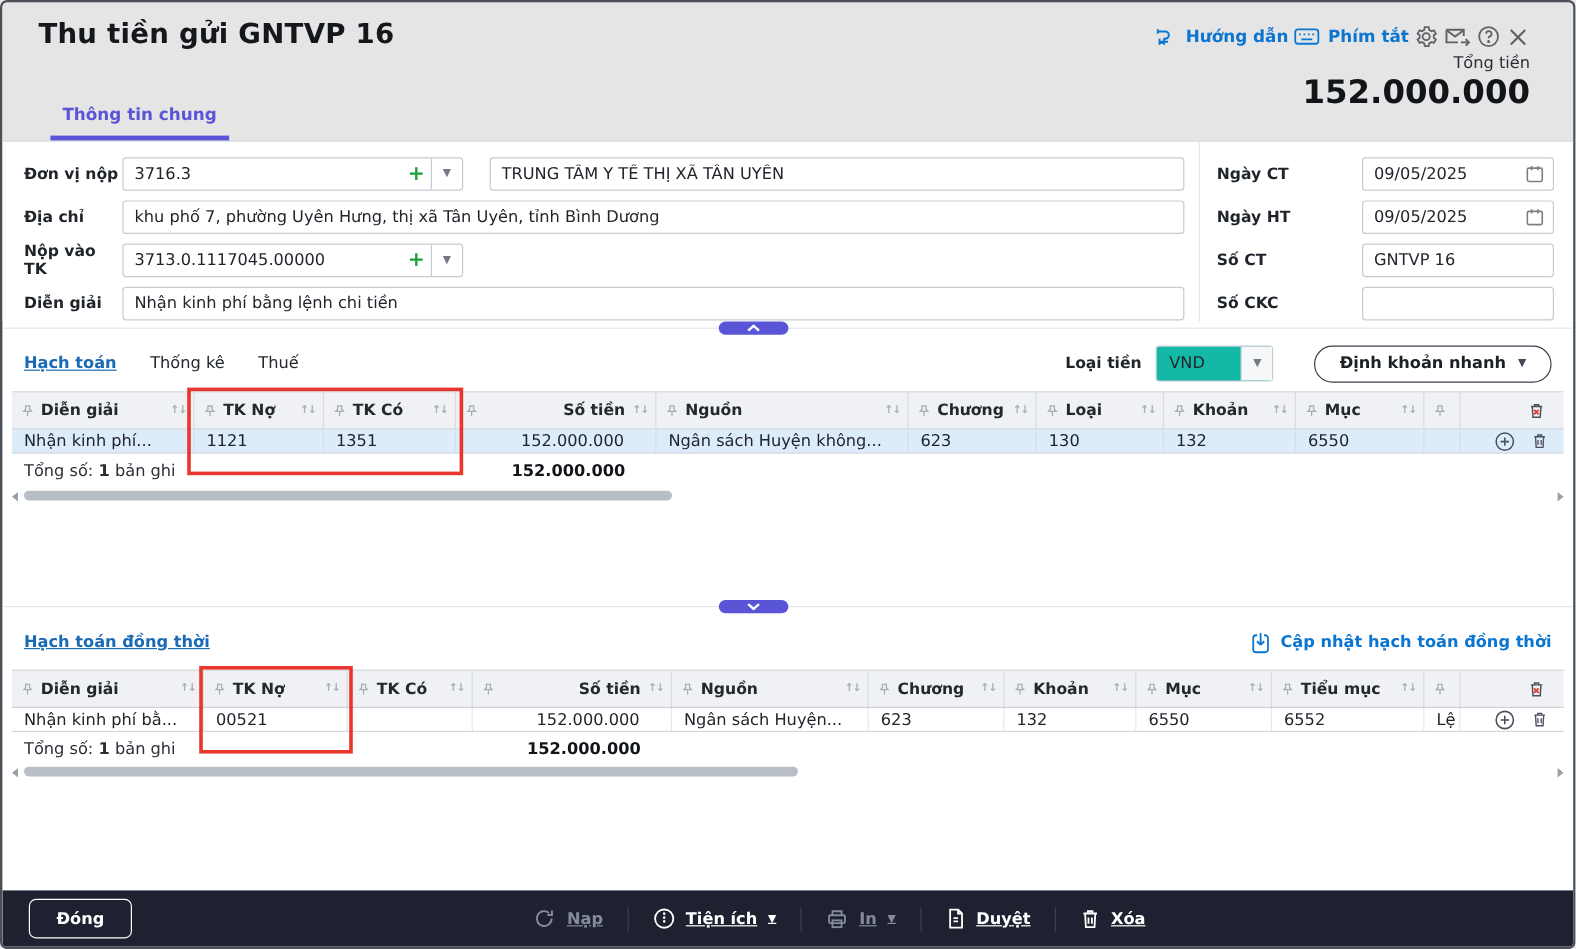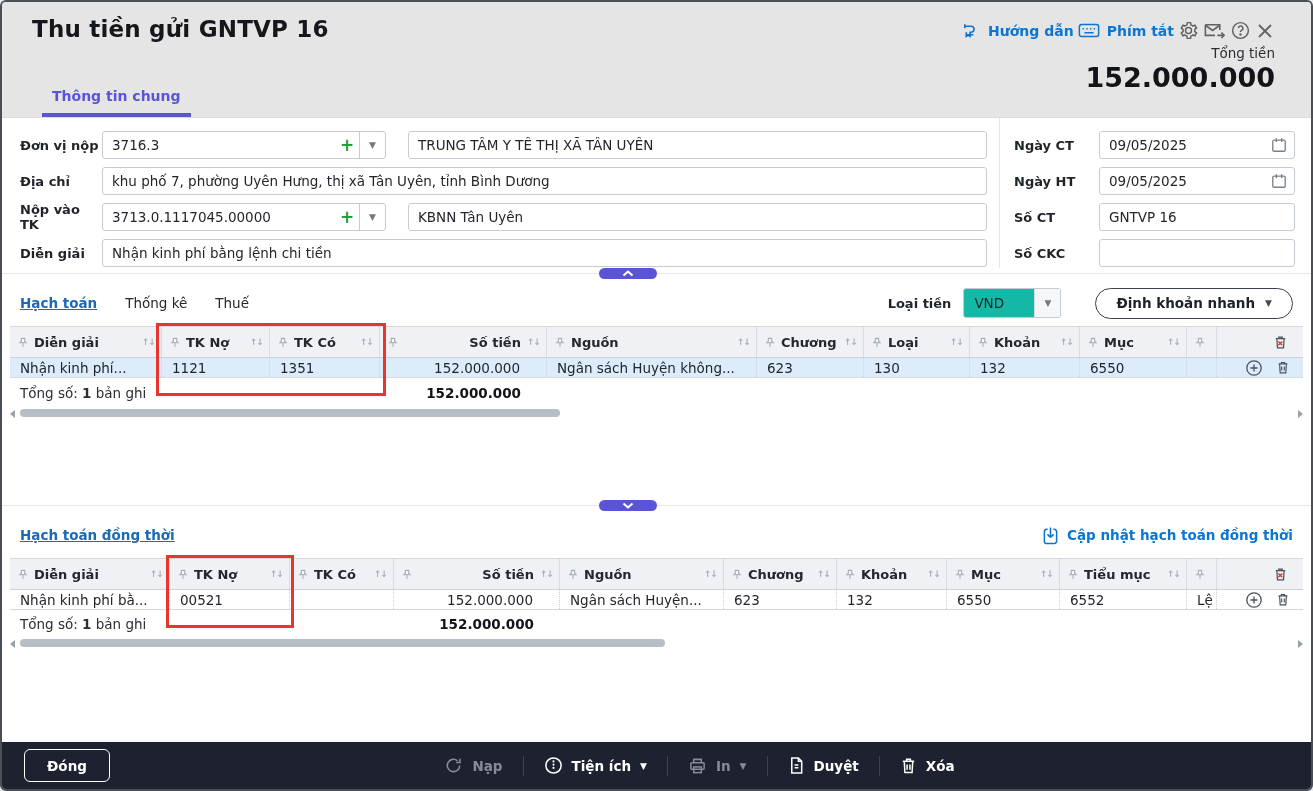--- a/index.html
+++ b/index.html
@@ -27,21 +27,21 @@
   .frow { display:flex; align-items:center; height:28px; margin-bottom:8px; }
   .flabel { width:82px; font-size:13px; font-weight:bold; color:#1f242b; flex:none; }
   .flabel-r { width:84px; font-size:13px; font-weight:bold; color:#1f242b; flex:none; }
   input.txt { height:28px; border:1px solid #c6ccd4; border-radius:3px; padding:0 9px; font-size:13.5px; color:#22262c; font-family:inherit; background:#fff; width:100%; }
   .combo { display:flex; width:284px; height:28px; border:1px solid #c6ccd4; border-radius:3px; background:#fff; flex:none; }
   .combo .cval { flex:1; padding:0 6px 0 9px; font-size:13.5px; line-height:26px; color:#22262c; overflow:hidden; white-space:nowrap; }
   .combo .cplus { width:24px; display:flex; align-items:center; justify-content:center; color:#21a038; font-size:17px; font-weight:bold; cursor:pointer; }
   .combo .cdd { width:26px; border-left:1px solid #c6ccd4; display:flex; align-items:center; justify-content:center; color:#737a84; font-size:9px; cursor:pointer; }
   .gap22 { width:22px; flex:none; }
   .grow { flex:1; position:relative; }
-  .dfield { position:relative; width:196px; margin-left:auto; }
+  .dfield { position:relative; width:160px; margin-left:auto; }
   .dfield input.txt { padding-right:30px; }
   .cal { position:absolute; right:8px; top:6px; color:#7a8088; pointer-events:none; }
   
   .strip { position:relative; height:12px; flex:none; }
   .strip::before { content:""; position:absolute; left:0; right:0; top:5px; height:1px; background:#e4e7eb; }
   .pill { position:absolute; left:597px; top:0; width:58px; height:11px; background:#5a55d6; border-radius:7px; display:flex; align-items:center; justify-content:center; cursor:pointer; }
   
   .acct-bar { height:46px; display:flex; align-items:center; padding:0 18px; flex:none; }
   .subtab-active { color:#1a6ab5; font-size:13.5px; font-weight:600; text-decoration:underline; margin-right:28px; cursor:pointer; }
   .subtab { color:#23272e; font-size:13.5px; margin-right:28px; cursor:pointer; }
@@ -85,21 +85,21 @@
   .arr.left { left:0; border-width:4px 5px 4px 0; border-color:transparent #9aa0a8 transparent transparent; }
   .arr.right { right:0; border-width:4px 0 4px 5px; border-color:transparent transparent transparent #9aa0a8; }
   
   .sim-bar { height:46px; display:flex; align-items:center; padding:0 18px; flex:none; }
   .sim-title { color:#1a6ab5; font-size:13.5px; font-weight:600; text-decoration:underline; cursor:pointer; }
   .sim-update { margin-left:auto; display:flex; align-items:center; gap:8px; color:#0b76d1; font-size:13.5px; font-weight:600; cursor:pointer; }
   
   .footer { margin-top:auto; height:47px; background:#1e2230; display:flex; align-items:center; padding:0 22px; flex:none; }
   .btn-outline { height:33px; min-width:86px; border:1px solid #fff; border-radius:6px; background:transparent; color:#fff; font-family:inherit; font-size:13.5px; font-weight:bold; padding:0 20px; cursor:pointer; }
   .f-center { margin:0 auto; display:flex; align-items:center; gap:20px; }
-  .f-item { display:flex; align-items:center; gap:9px; font-size:13.5px; font-weight:bold; color:#fff; cursor:pointer; }
+  .f-item { display:flex; align-items:center; gap:9px; font-size:13.5px; font-weight:bold; color:#fff; cursor:pointer;text-decoration:underline; }
   .f-item.dim { color:#858b99; }
   .f-item .caret { font-size:9px; }
   .f-div { width:1px; height:20px; background:#3c4252; }
   .f-right { display:flex; align-items:center; gap:14px; }
   .btn-primary { height:33px; min-width:88px; border:none; border-radius:6px; background:#5a5fd8; color:#fff; font-family:inherit; font-size:13.5px; font-weight:bold; padding:0 22px; cursor:pointer; }
   svg { display:block; }
 </style>
 </head>
 <body>
 
@@ -177,21 +177,20 @@
         <div class="grow"><input class="txt" value="khu phố 7, phường Uyên Hưng, thị xã Tân Uyên, tỉnh Bình Dương" style=""></div>
       </div>
       <div class="frow">
         <div class="flabel">Nộp vào TK</div>
         <div class="combo">
           <div class="cval">3713.0.1117045.00000</div>
           <div class="cplus">+</div>
           <div class="cdd">▼</div>
         </div>
         <div class="gap22"></div>
-        <div class="grow"><input class="txt" value="KBNN Tân Uyên" style=""></div>
       </div>
       <div class="frow">
         <div class="flabel">Diễn giải</div>
         <div class="grow"><input class="txt" value="Nhận kinh phí bằng lệnh chi tiền" style=""></div>
       </div>
     </div>
     <div class="form-right">
       <div class="frow">
         <div class="flabel-r">Ngày CT</div>
         <div class="dfield">

